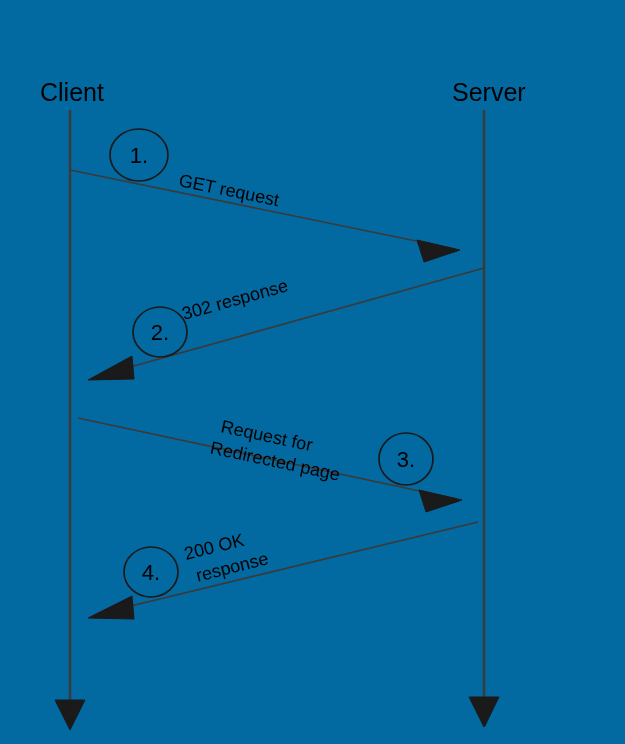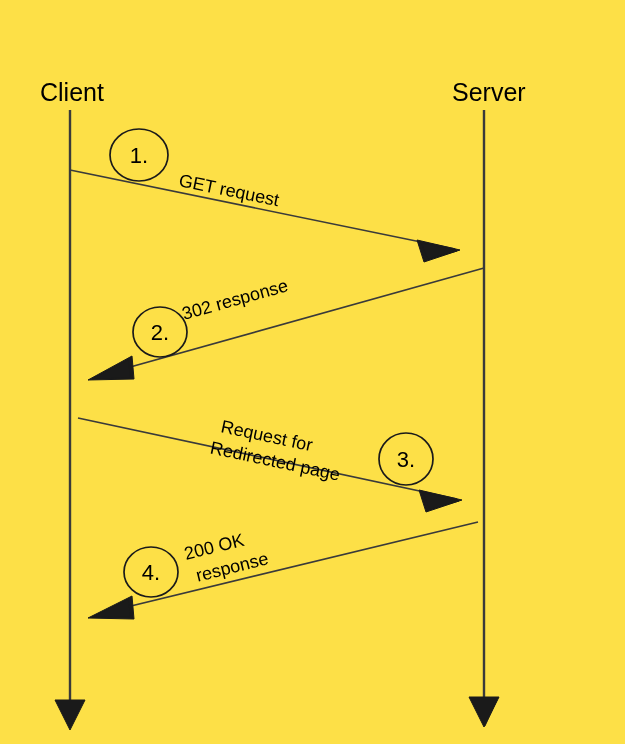--- a/index.html
+++ b/index.html
@@ -4,21 +4,21 @@
 <style>
   html, body {
     margin: 0;
     padding: 0;
     background: #ffffff;
   }
   #canvas {
     position: relative;
     width: 625px;
     height: 744px;
-    background: #fde047;
+    background: #0369a1;
     overflow: hidden;
     font-family: "Liberation Sans", sans-serif;
   }
   #diagram-svg {
     position: absolute;
     top: 0;
     left: 0;
     width: 625px;
     height: 744px;
   }

